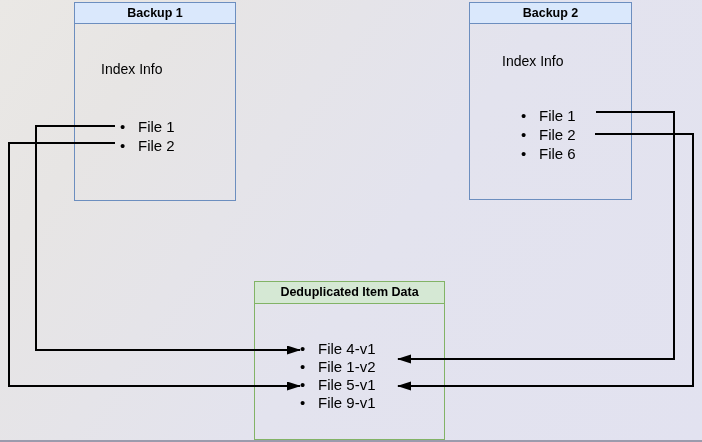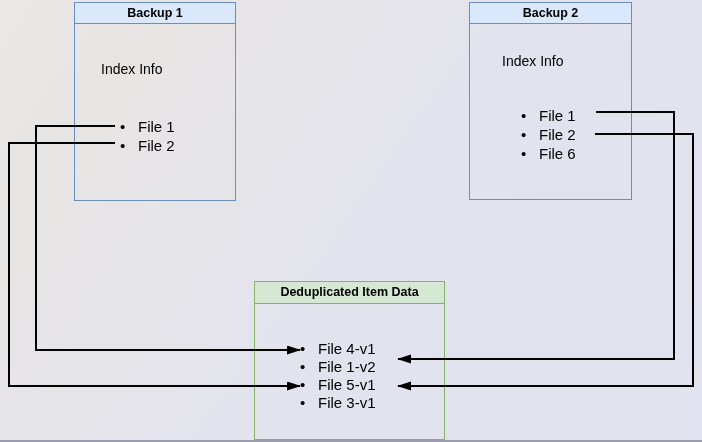--- a/index.html
+++ b/index.html
@@ -86,21 +86,21 @@
     <div class="list-row">
       <span class="bullet">•</span>
       <span class="item-text">File 1-v2</span>
     </div>
     <div class="list-row">
       <span class="bullet">•</span>
       <span class="item-text">File 5-v1</span>
     </div>
     <div class="list-row">
       <span class="bullet">•</span>
-      <span class="item-text">File 3-v1</span>
+      <span class="item-text">File 9-v1</span>
     </div>
   </div>
 
   <svg id="arrow-layer" width="702" height="442" viewBox="0 0 702 442">
     <defs>
       <marker id="ah" markerWidth="15" markerHeight="10" refX="13" refY="4.5" orient="auto" markerUnits="userSpaceOnUse">
         <path d="M0,0 L14,4.5 L0,9 Z" fill="#000"></path>
       </marker>
     </defs>
     <path d="M115,126 L36,126 L36,350 L300,350" fill="none" stroke="#000" stroke-width="2" marker-end="url(#ah)"></path>

